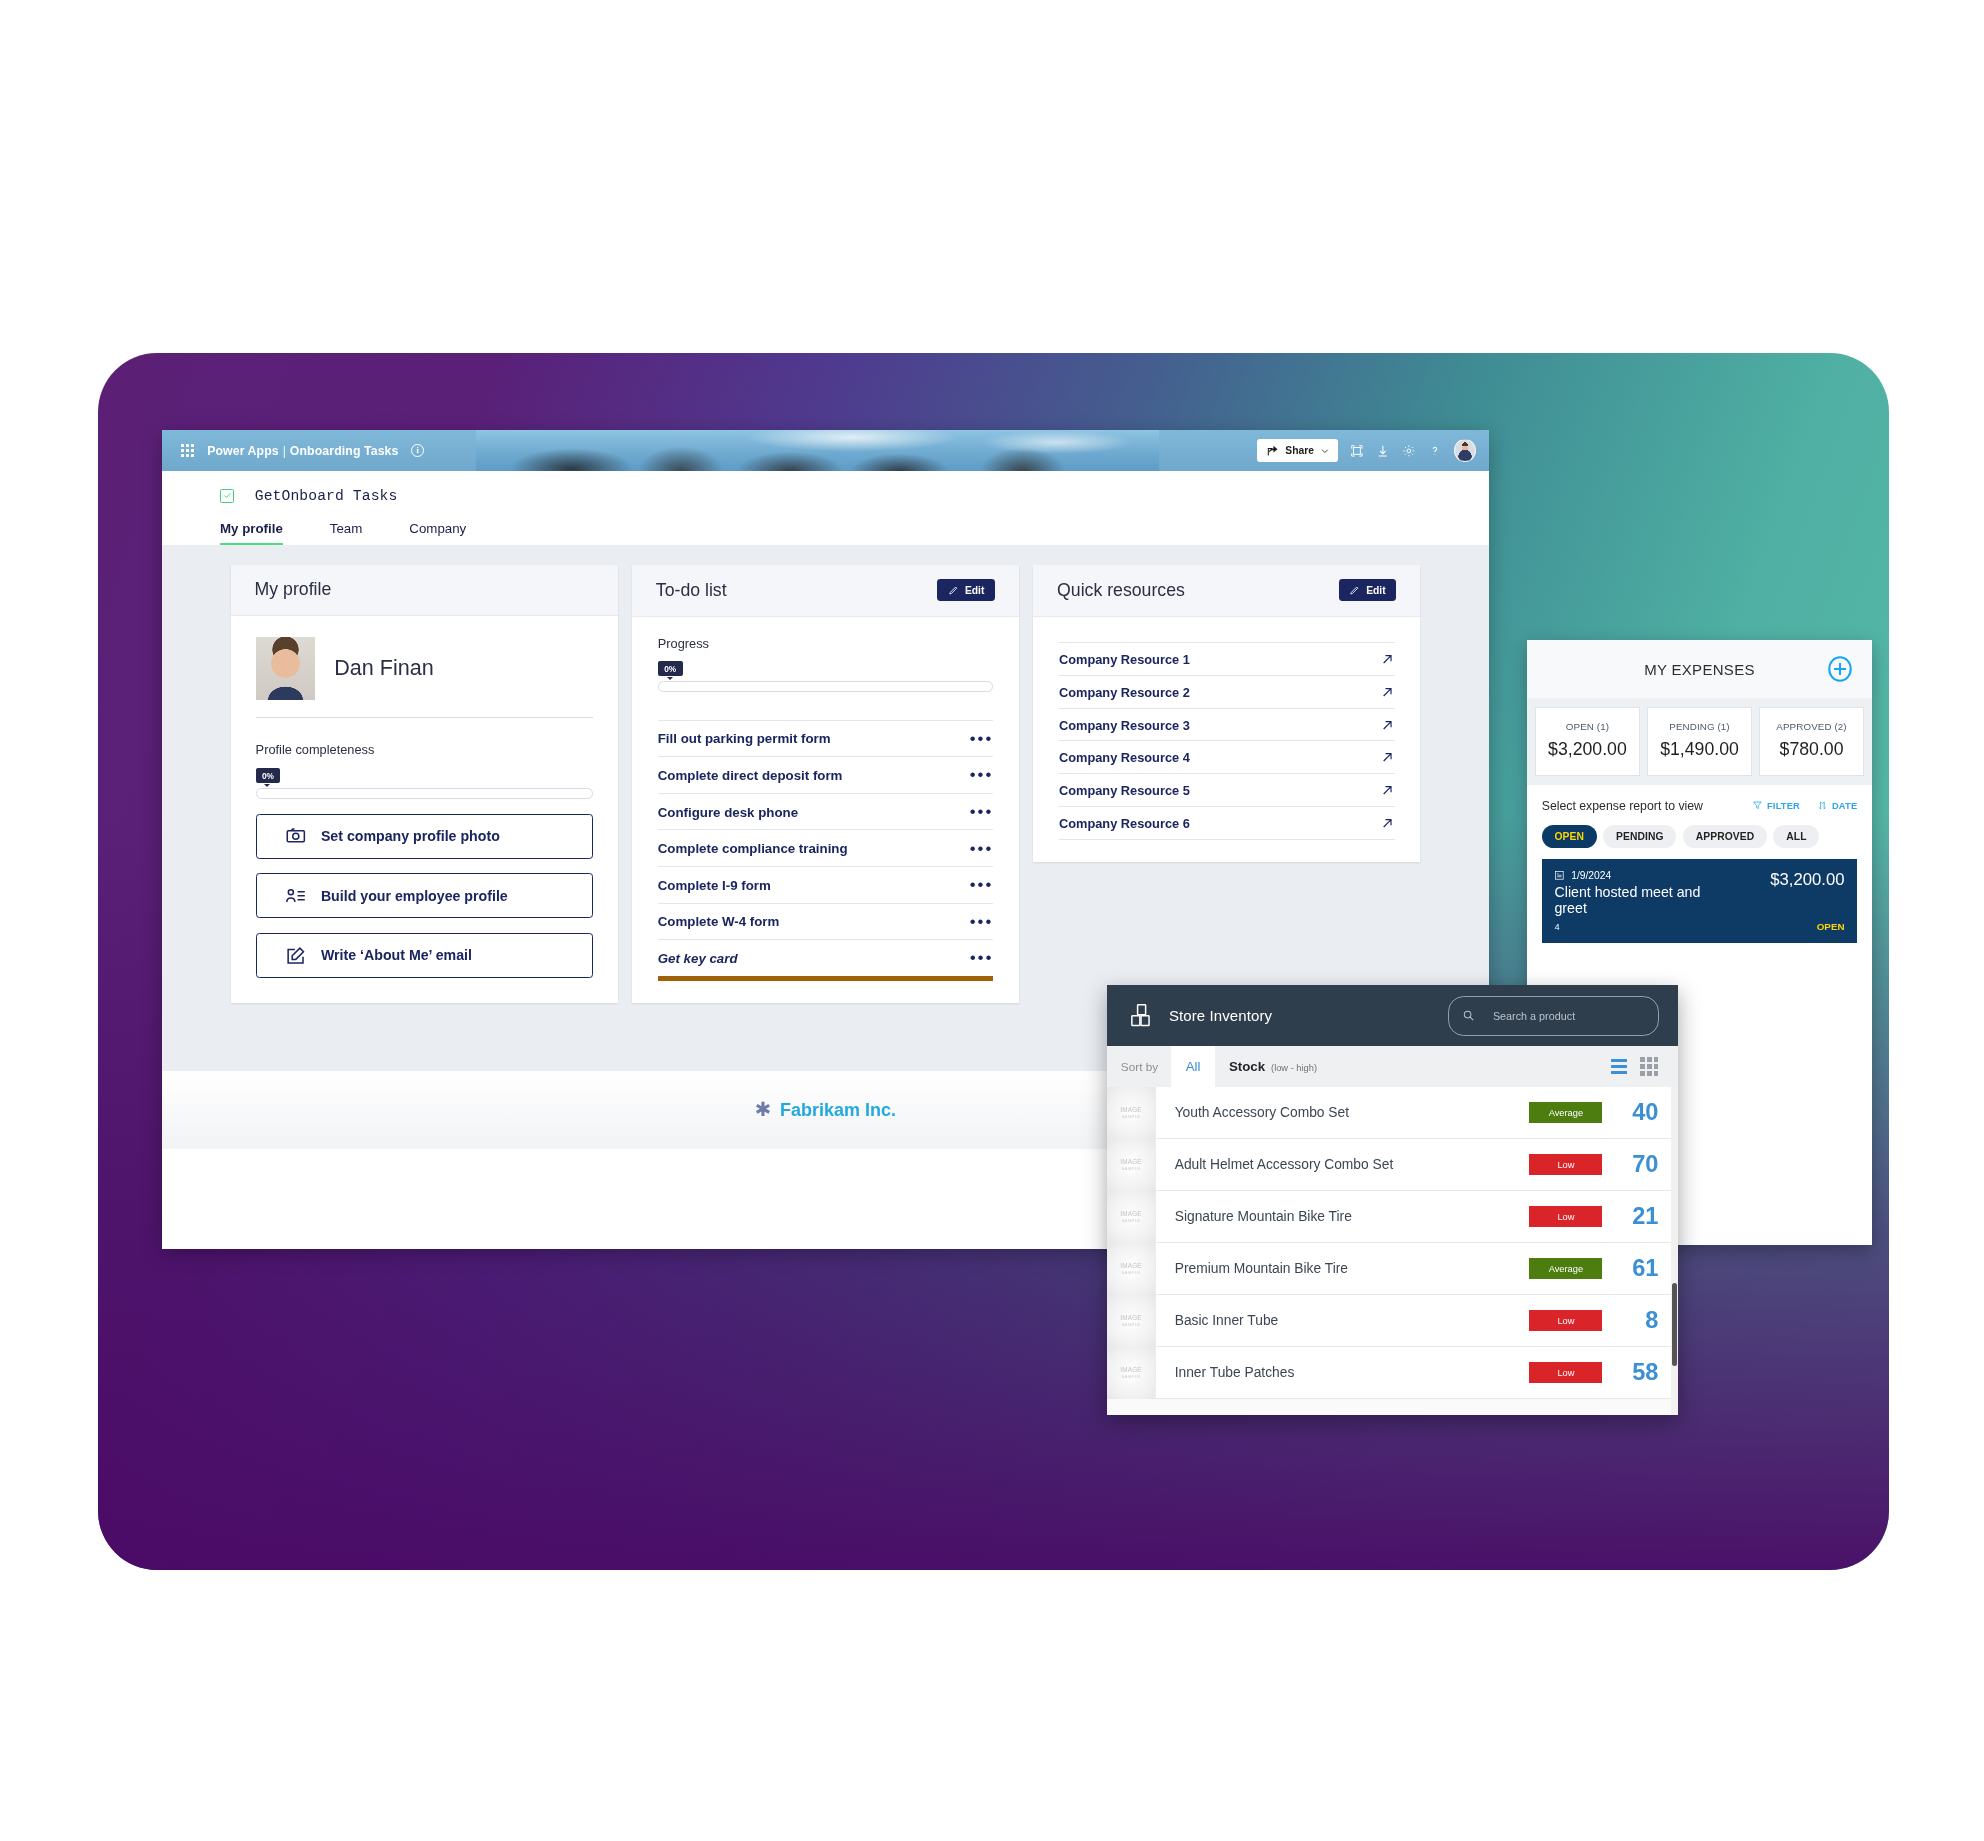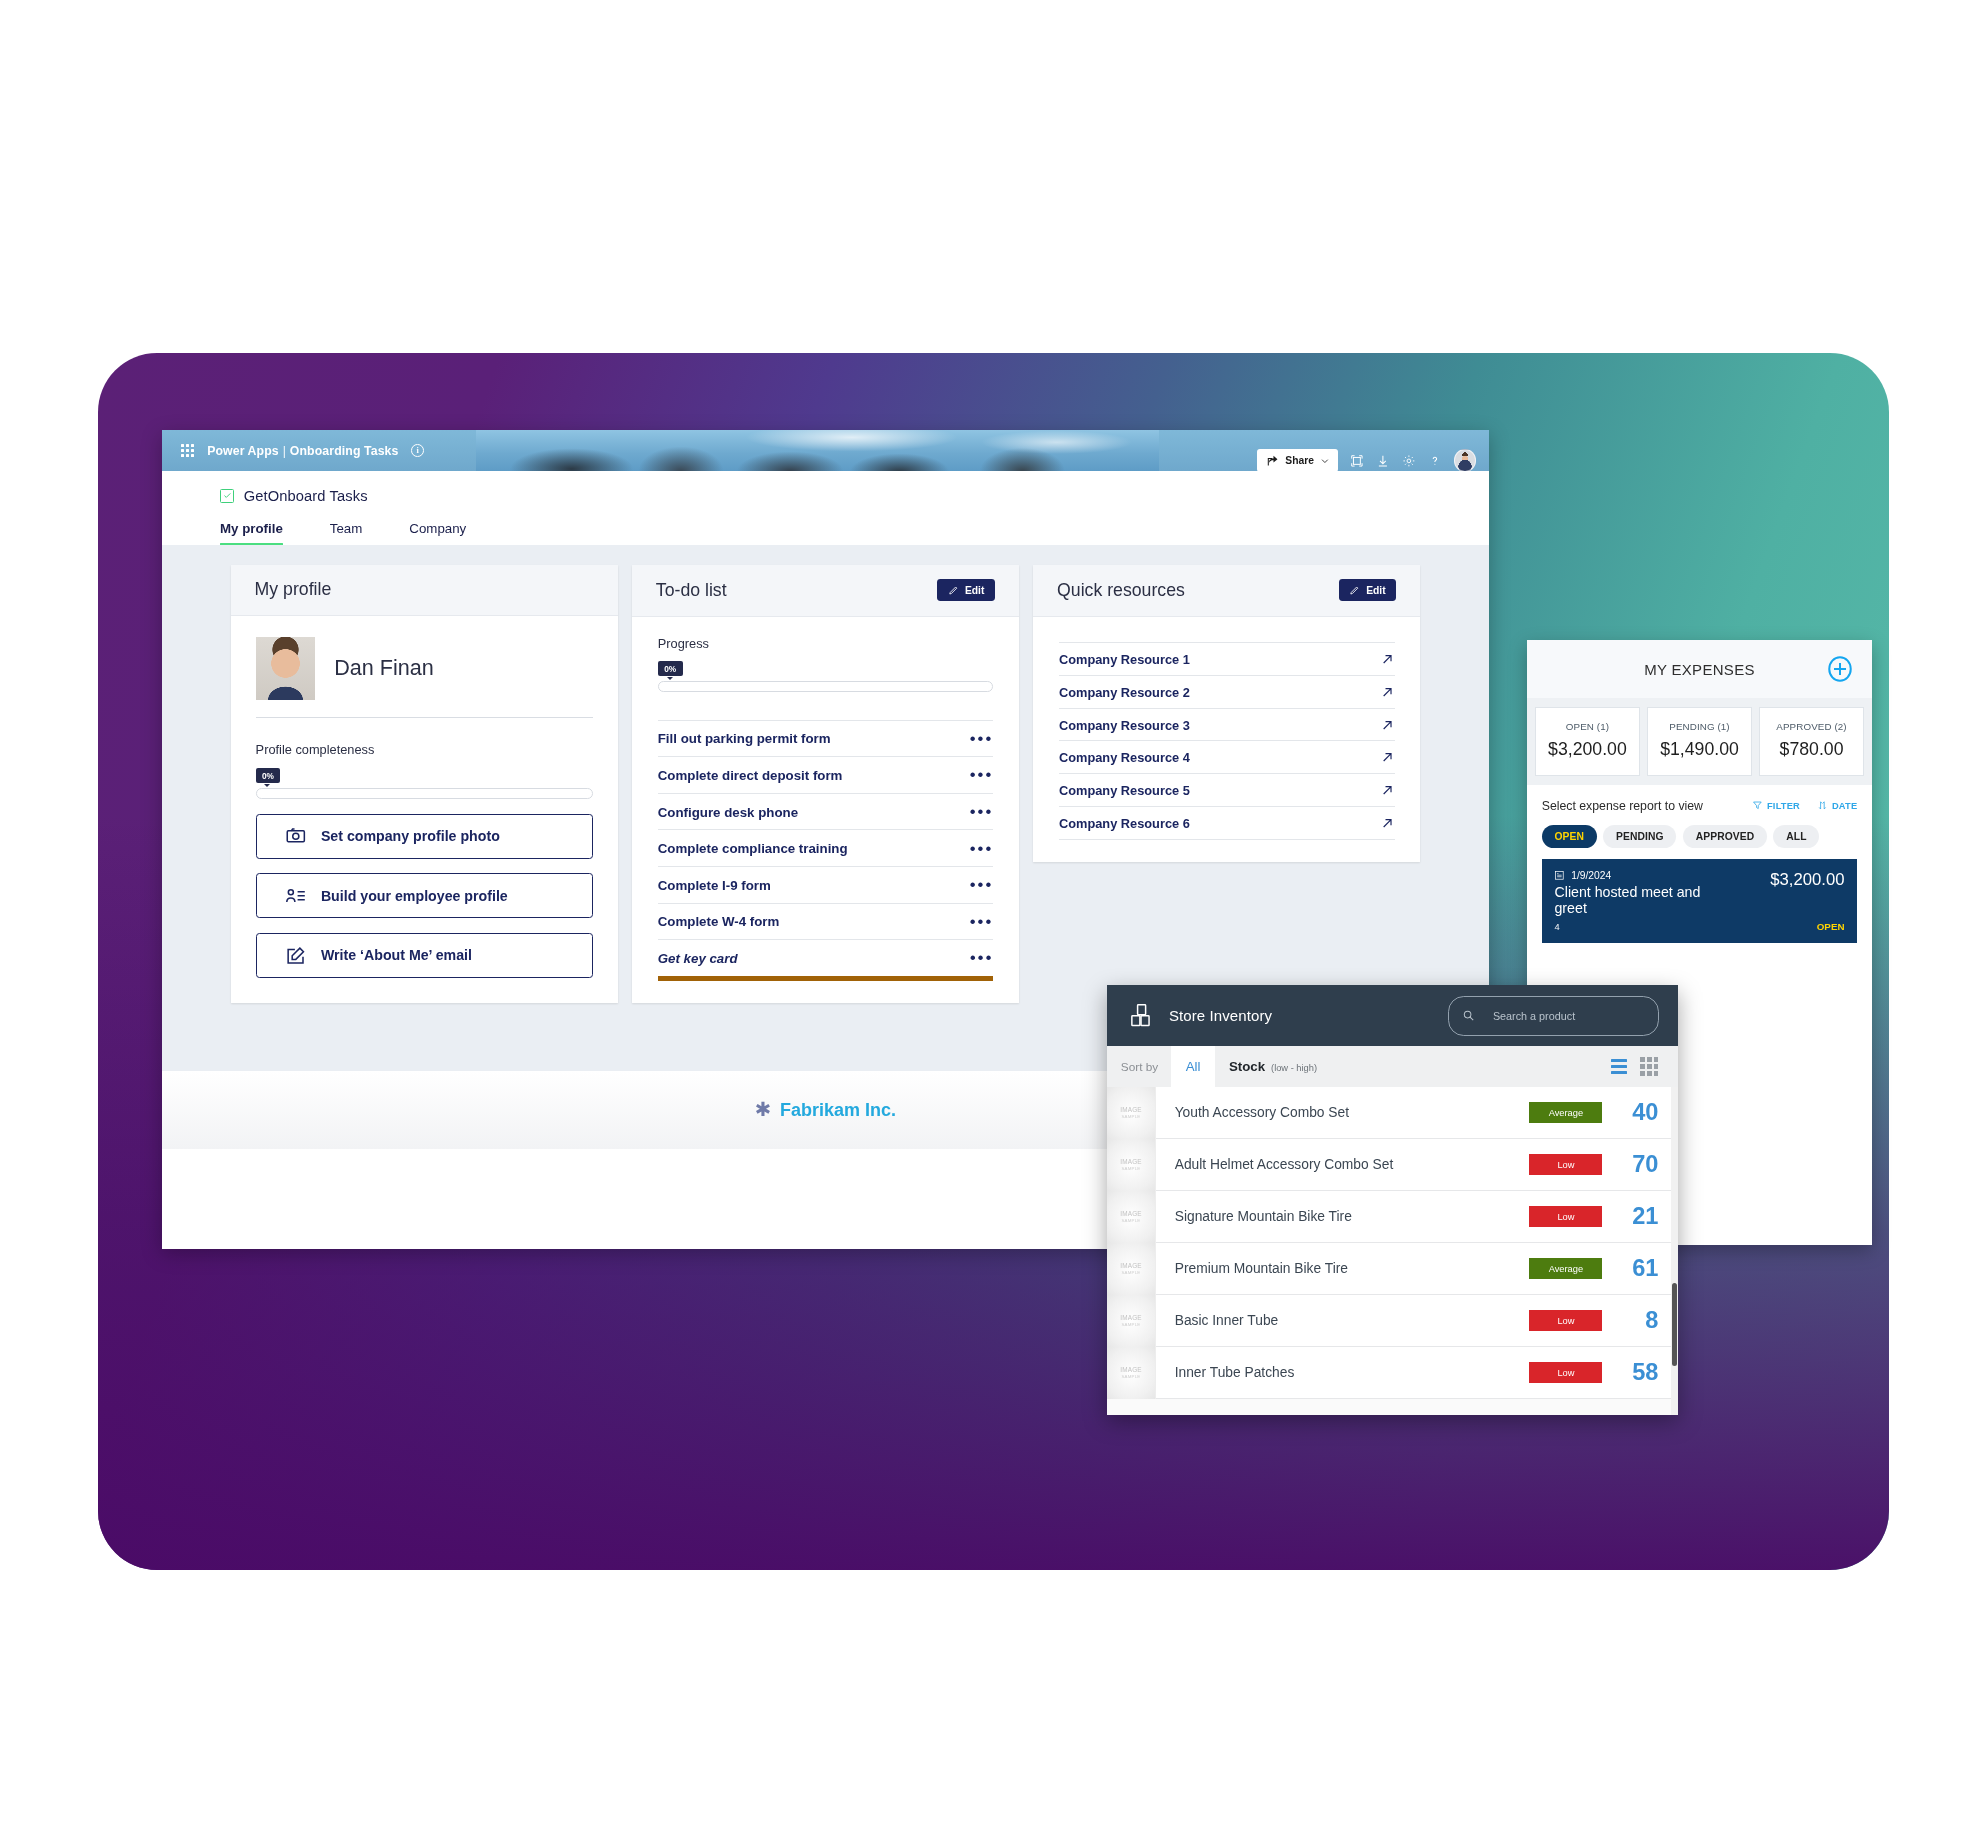--- a/index.html
+++ b/index.html
@@ -68,39 +68,39 @@
   .banner-left { position: relative; z-index: 3; display: flex; align-items: center; gap: 12.8px; padding-left: 18.7px; }
   .waffle { display:grid; grid-template-columns: repeat(3, 2.9px); gap: 2.5px; }
   .waffle i { width:2.9px; height:2.9px; background:#fff; border-radius:0.5px; display:block; }
   .banner-title { color:#fff; font-weight:700; font-size:12.3px; letter-spacing:0.1px; white-space:nowrap; }
   .banner-title .sep { font-weight:400; opacity:.9; margin: 0 3.9px; }
   .info-circle {
     width: 12.8px; height: 12.8px; border:1px solid #fff; border-radius: 50%;
     color:#fff; font-size:8.3px; font-weight:700; display:flex; align-items:center; justify-content:center;
     font-family:"Liberation Serif", serif;
   }
-  .banner-right { position:absolute; right: 12.8px; top:10px; height:41px; display:flex; align-items:center; gap: 12px; z-index:4; }
+  .banner-right { position:absolute; right: 12.8px; top:0; height:41px; display:flex; align-items:center; gap: 12px; z-index:4; }
   .share-btn {
     background:#fff; border-radius:2.9px; padding: 4.9px 8.8px;
     display:flex; align-items:center; gap:5.9px; font-size:10.3px; font-weight:700; color:#1b1b1b;
   }
   .icon-w { width:13.8px; height:13.8px; display:flex; align-items:center; justify-content:center; }
   .icon-w svg { width:100%; height:100%; }
   .avatar {
     width: 22.6px; height: 22.6px; border-radius: 50%; overflow:hidden;
     background:
       radial-gradient(circle at 50% 78%, #2f3d63 0%, #2f3d63 34%, rgba(47,61,99,0) 35%),
       radial-gradient(circle at 50% 42%, #e9bb9a 0%, #e9bb9a 20%, rgba(233,187,154,0) 21%),
       radial-gradient(circle at 50% 24%, #4a3526 0%, #4a3526 14%, rgba(74,53,38,0) 15%),
       #d9dde2;
     border: 1px solid rgba(255,255,255,.65);
   }
 
   
-  .app-brand { display:flex; align-items:center; gap:10px; padding: 16.7px 0 0 58px; }
+  .app-brand { display:flex; align-items:center; gap:21px; padding: 16.7px 0 0 58px; font-family: Liberation Mono, monospace; }
   .brand-check {
     width: 13.8px; height: 13.8px; border: 1.2px solid #3ED07B; border-radius:1.5px;
     display:flex; align-items:center; justify-content:center;
   }
   .brand-check svg { width:8.8px; height:8.8px; }
   .brand-name { font-size: 14.7px; color:#1B1F4B; font-weight:400; letter-spacing:0.1px; }
 
   
   .tabs { display:flex; gap: 0; padding-left: 58px; margin-top: 17.7px; }
   .tab {

